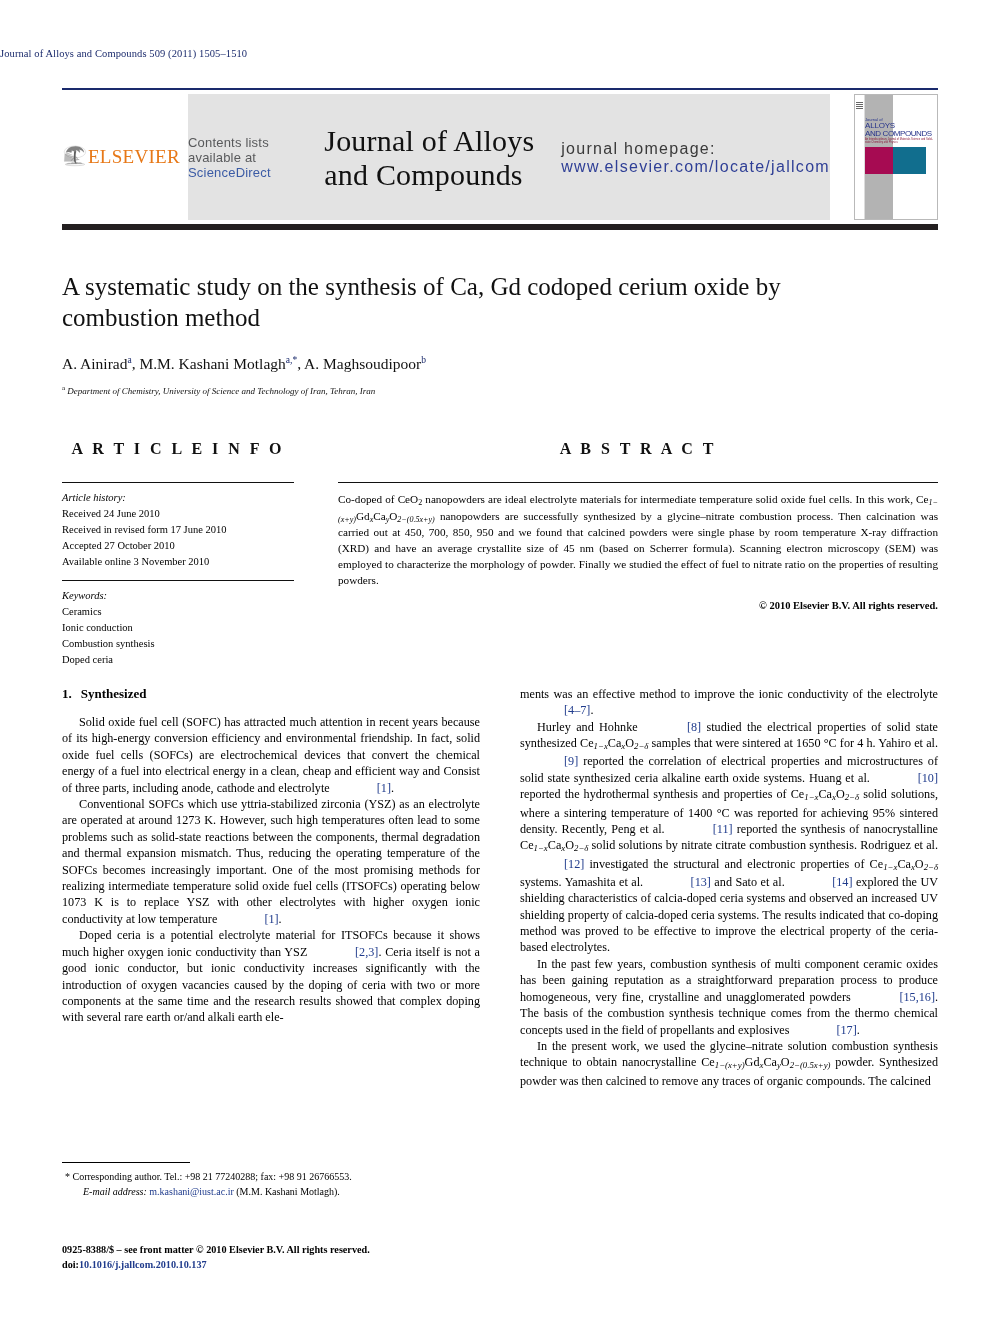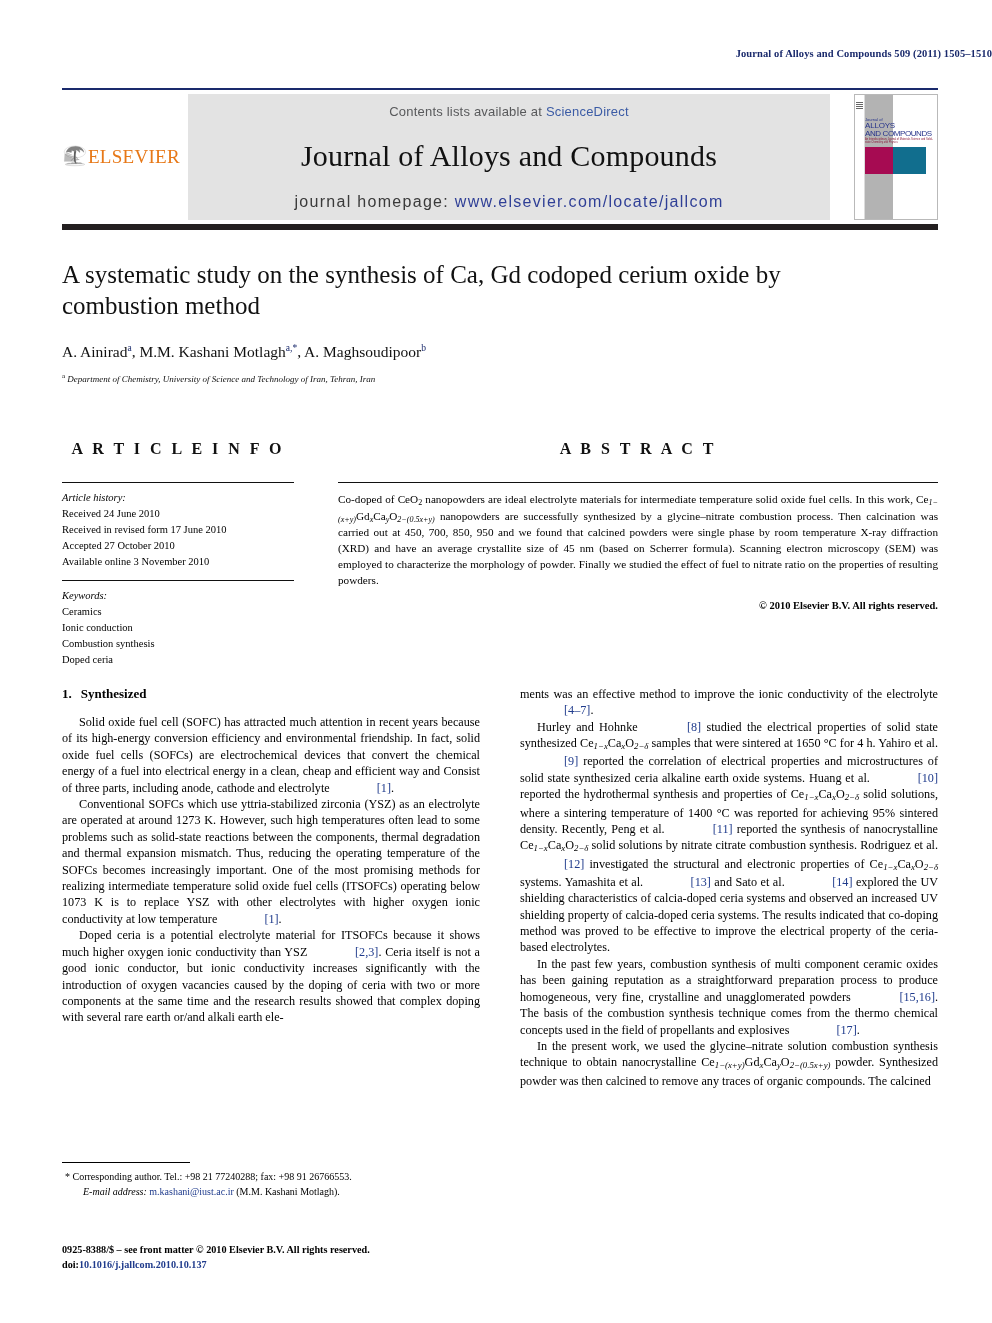--- a/index.html
+++ b/index.html
@@ -21,23 +21,23 @@
     height: 1323px;
     background: #fff;
   }
 
   
   .running-head {
     position: absolute;
     top: 48px;
     left: 0;
     width: 992px;
-    text-align: right;
-    font-family: "Liberation Serif", serif;
-    font-weight: bold;
+    text-align: left;
+    font-family: "Liberation Serif", serif;
+    font-weight: normal;
     font-size: 10.5px;
     color: #1a2a6c;
     letter-spacing: 0.1px;
   }
 
   
   .masthead {
     position: absolute;
     top: 88px;
     left: 62px;
@@ -66,21 +66,20 @@
     font-size: 19px;
     letter-spacing: 0.3px;
     color: #e77817;
     margin-top: 1px;
     line-height: 1;
   }
   .center-block {
     flex: 1 1 auto;
     background: #e3e3e3;
     display: flex;
-    flex-direction: column;
     align-items: center;
     justify-content: space-between;
     padding: 10px 0 9px 0;
     margin-left: 8px;
     margin-right: 24px;
   }
   .contents-line {
     font-family: "Liberation Sans", sans-serif;
     font-size: 13px;
     color: #58595b;
@@ -150,21 +149,21 @@
     top: 224px;
     left: 62px;
     width: 876px;
     height: 6px;
     background: #231f20;
   }
 
   
   .title-area {
     position: absolute;
-    top: 260px;
+    top: 272px;
     left: 62px;
     width: 820px;
   }
   .art-title {
     font-family: "Liberation Serif", serif;
     font-size: 25px;
     line-height: 1.22;
     color: #111;
     margin: 0;
     font-weight: normal;

